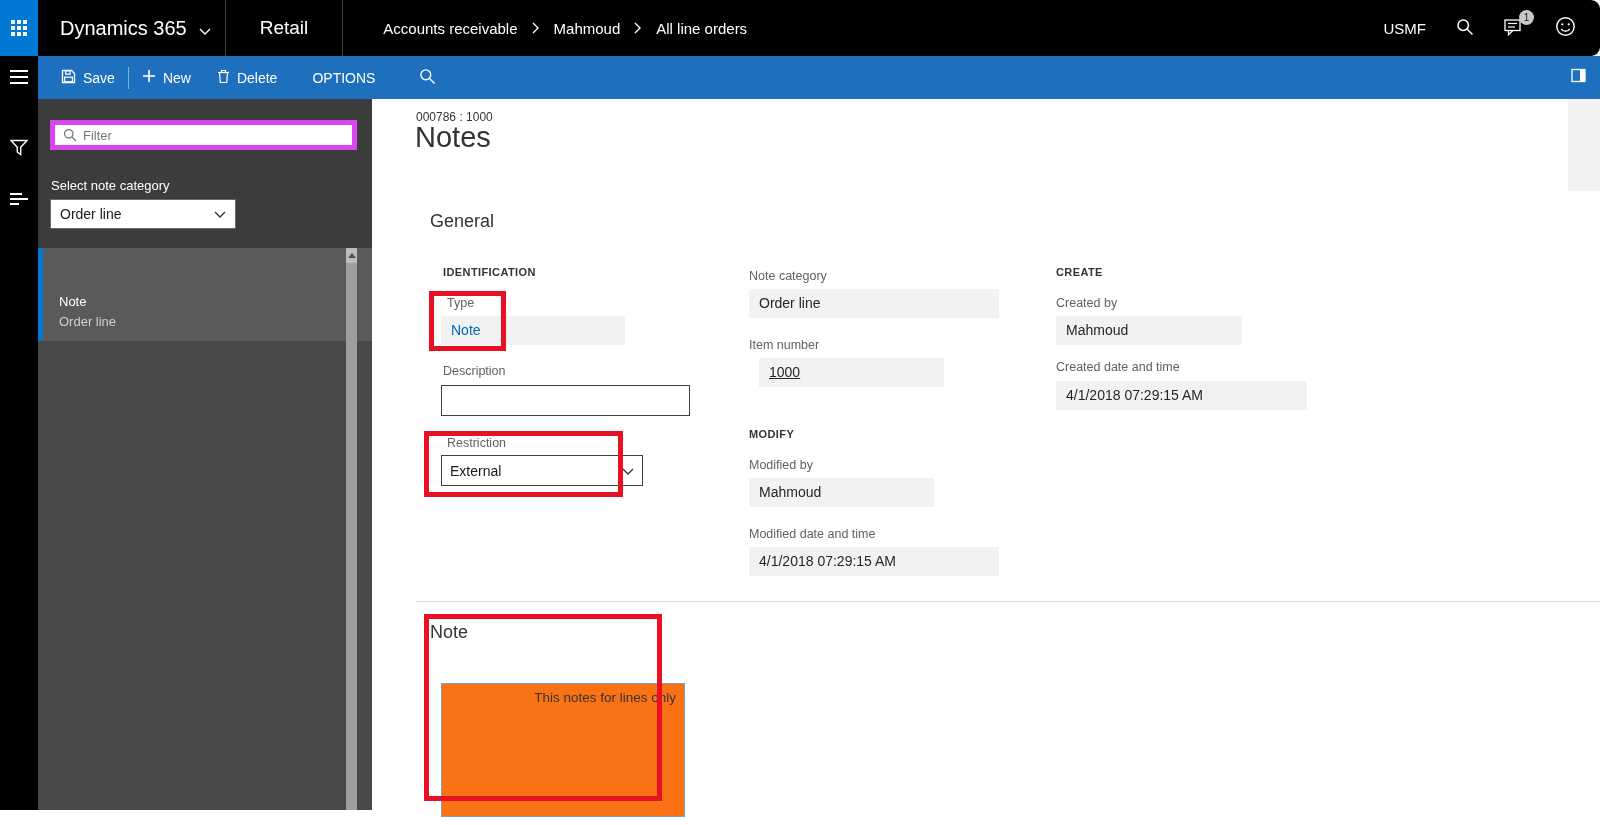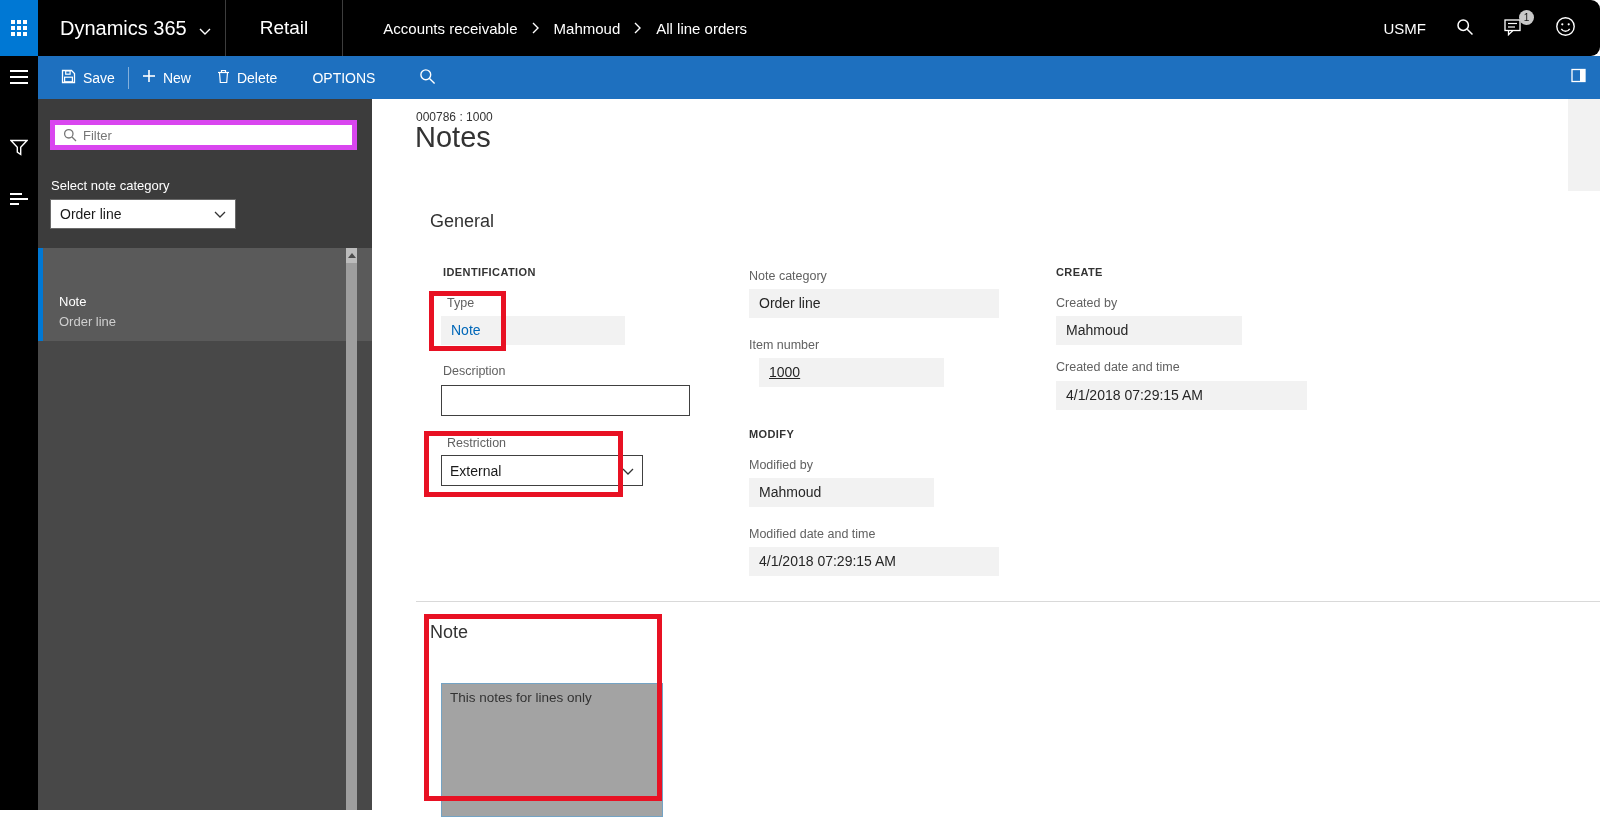--- a/index.html
+++ b/index.html
@@ -75,23 +75,23 @@
   .sec-title { font-size:18px; font-weight:400; color:#333;text-align:right; }
   .group-h { font-size:11px; font-weight:bold; color:#333; letter-spacing:.4px; }
   .label { font-size:12.5px; color:#616161; }
   .ffield { background:#f2f2f2; height:29px; line-height:29px; padding:0 10px; font-size:14px; color:#262626; }
   .ffield.linkval { color:#0067b8; cursor:pointer; }
   .winput { background:#fff; border:1px solid #404040; height:31px; padding:0 8px; font-size:14px;
             font-family:"Liberation Sans",sans-serif; color:#1a1a1a; outline:none; }
   .wselect { background:#fff; border:1px solid #404040; height:31px; display:flex; align-items:center;
              justify-content:space-between; padding:0 8px; font-size:14px; color:#1a1a1a; cursor:pointer; }
   .hdivider { left:44px; right:0; top:502px; height:1px; background:#d9d9d9; }
-  .note-ta { position:absolute; left:69px; top:584px; width:222px; height:134px; border:1px solid #74a3c4;
+  .note-ta { position:absolute; left:69px; top:584px; width:244px; height:134px; border:1px solid #74a3c4;
              resize:none; font-size:13.5px; font-family:"Liberation Sans",sans-serif; color:#333;
-             padding:6px 8px; outline:none; background:#a3a3a3; }
+             padding:6px 8px; outline:none; background:#f97316;text-align:right; }
 
   
   .redbox { position:absolute; border:5px solid #e81123; z-index:20; pointer-events:none; background:transparent; }
   #red-type { left:429px; top:291px; width:77px; height:60px; }
   #red-restriction { left:424px; top:431px; width:199px; height:66px; }
   #red-note { left:424px; top:614px; width:238px; height:187px; }
 </style>
 </head>
 <body>
 

